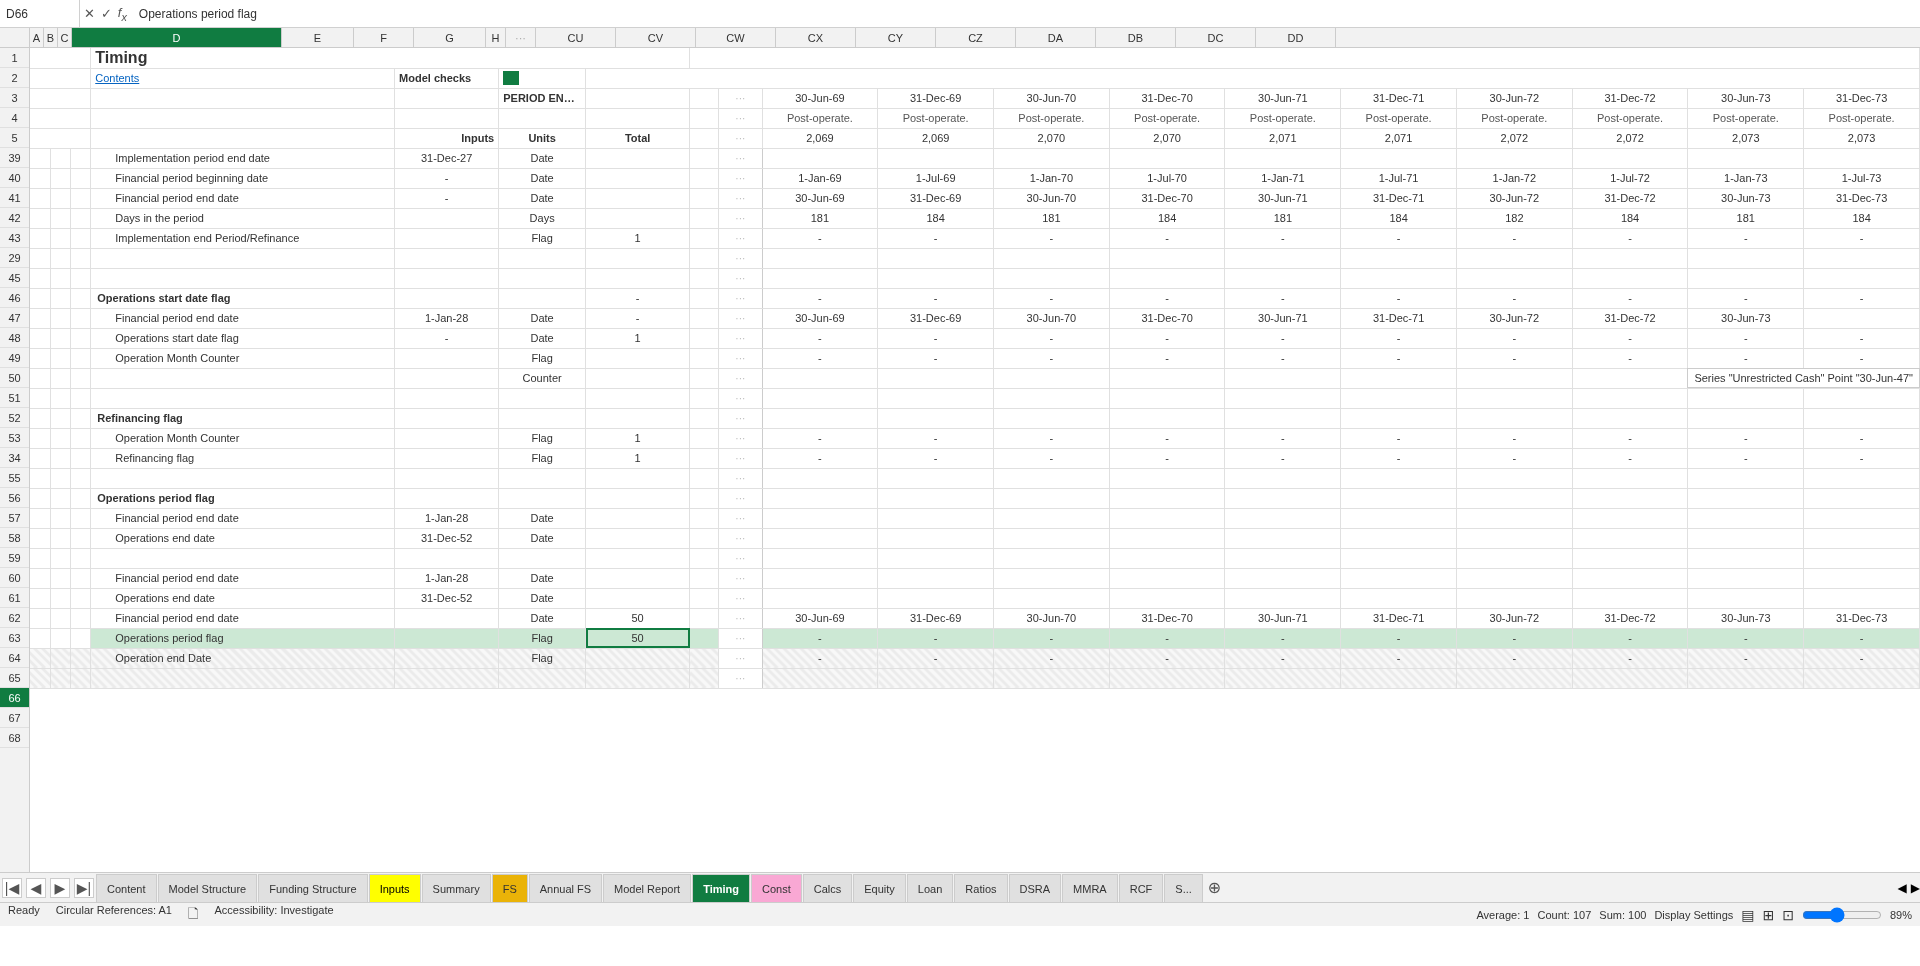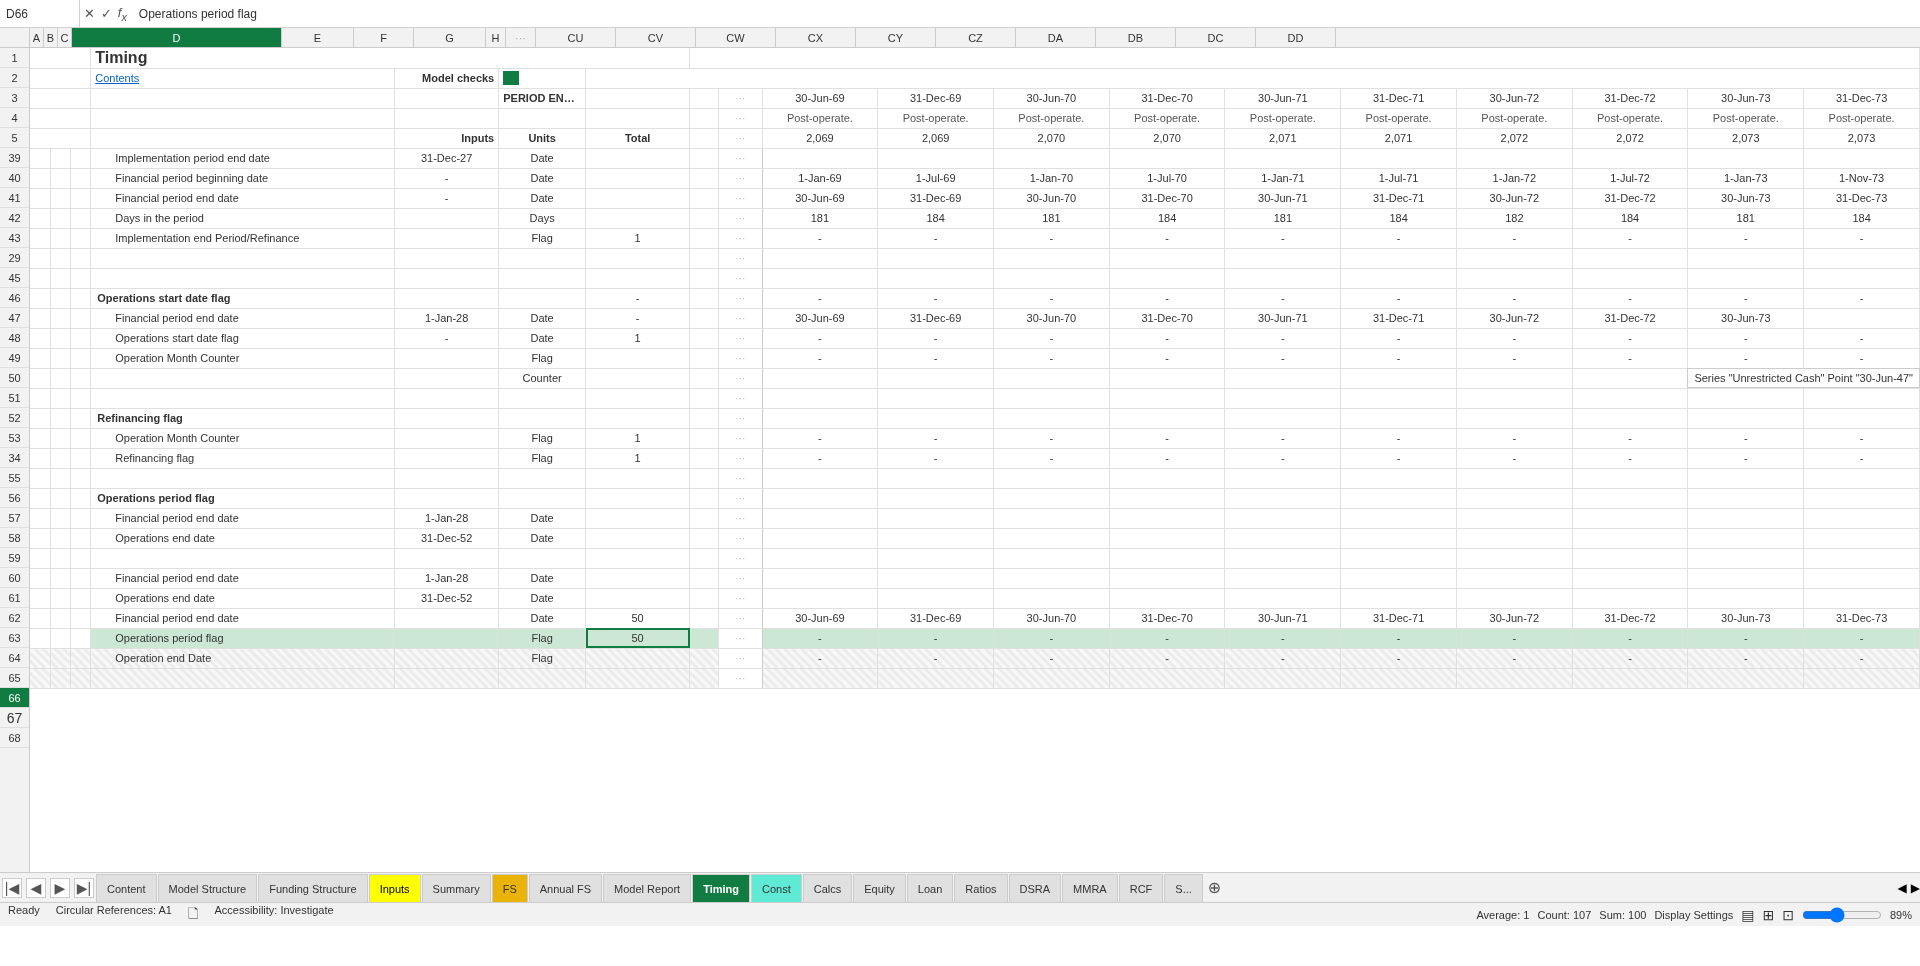--- a/index.html
+++ b/index.html
@@ -268,21 +268,21 @@
         <div class="row-num" style="height: 20px; border-bottom: 1px solid rgb(224, 224, 224); display: flex; align-items: center; justify-content: center; font-size: 11px; color: rgb(51, 51, 51);">57</div>
         <div class="row-num" style="height: 20px; border-bottom: 1px solid rgb(224, 224, 224); display: flex; align-items: center; justify-content: center; font-size: 11px; color: rgb(51, 51, 51);">58</div>
         <div class="row-num" style="height: 20px; border-bottom: 1px solid rgb(224, 224, 224); display: flex; align-items: center; justify-content: center; font-size: 11px; color: rgb(51, 51, 51);">59</div>
         <div class="row-num" style="height: 20px; border-bottom: 1px solid rgb(224, 224, 224); display: flex; align-items: center; justify-content: center; font-size: 11px; color: rgb(51, 51, 51);">60</div>
         <div class="row-num" style="height: 20px; border-bottom: 1px solid rgb(224, 224, 224); display: flex; align-items: center; justify-content: center; font-size: 11px; color: rgb(51, 51, 51);">61</div>
         <div class="row-num" style="height: 20px; border-bottom: 1px solid rgb(224, 224, 224); display: flex; align-items: center; justify-content: center; font-size: 11px; color: rgb(51, 51, 51);">62</div>
         <div class="row-num" style="height: 20px; border-bottom: 1px solid rgb(224, 224, 224); display: flex; align-items: center; justify-content: center; font-size: 11px; color: rgb(51, 51, 51);">63</div>
         <div class="row-num" style="height: 20px; border-bottom: 1px solid rgb(224, 224, 224); display: flex; align-items: center; justify-content: center; font-size: 11px; color: rgb(51, 51, 51);">64</div>
         <div class="row-num" style="height: 20px; border-bottom: 1px solid rgb(224, 224, 224); display: flex; align-items: center; justify-content: center; font-size: 11px; color: rgb(51, 51, 51);">65</div>
         <div class="row-num active" style="height: 20px; border-bottom: 1px solid rgb(224, 224, 224); display: flex; align-items: center; justify-content: center; font-size: 11px; color: rgb(255, 255, 255);">66</div>
-        <div class="row-num" style="height: 20px; border-bottom: 1px solid rgb(224, 224, 224); display: flex; align-items: center; justify-content: center; font-size: 14px; color: rgb(51, 51, 51);">67</div>
+        <div class="row-num" style="height: 20px; border-bottom: 1px solid rgb(224, 224, 224); display: flex; align-items: center; justify-content: center; font-size: 11px; color: rgb(51, 51, 51);">67</div>
         <div class="row-num" style="height: 20px; border-bottom: 1px solid rgb(224, 224, 224); display: flex; align-items: center; justify-content: center; font-size: 11px; color: rgb(51, 51, 51);">68</div>
       </div>
 
     <div id="grid-body">
       <table id="main-table">
         <colgroup id="colgroup">
             <col style="width: 14px;">
             <col style="width: 14px;">
             <col style="width: 14px;">
             <col style="width: 210px;">
@@ -304,21 +304,21 @@
           </colgroup>
         <tbody id="table-body">
             <tr>
               <td colspan="3" style="height: 20px; font-size: 11px; padding: 0px 4px; border-right: 1px solid rgb(224, 224, 224); border-bottom: 1px solid rgb(224, 224, 224); overflow: hidden; white-space: nowrap;"></td>
               <td colspan="4" style="font-weight: bold; height: 20px; font-size: 16px; padding: 0px 4px; border-right: 1px solid rgb(224, 224, 224); border-bottom: 1px solid rgb(224, 224, 224); overflow: hidden; white-space: nowrap;">Timing</td>
               <td colspan="12" style="height: 20px; font-size: 11px; padding: 0px 4px; border-right: 1px solid rgb(224, 224, 224); border-bottom: 1px solid rgb(224, 224, 224); overflow: hidden; white-space: nowrap;"></td>
             </tr>
             <tr>
               <td colspan="3" style="height: 20px; font-size: 11px; padding: 0px 4px; border-right: 1px solid rgb(224, 224, 224); border-bottom: 1px solid rgb(224, 224, 224); overflow: hidden; white-space: nowrap;"></td>
               <td style="color: rgb(5, 99, 193); text-decoration: underline; height: 20px; font-size: 11px; padding: 0px 4px; border-right: 1px solid rgb(224, 224, 224); border-bottom: 1px solid rgb(224, 224, 224); overflow: hidden; white-space: nowrap; cursor: pointer;">Contents</td>
-              <td style="height: 20px; font-size: 11px; padding: 0px 4px; border-right: 1px solid rgb(224, 224, 224); border-bottom: 1px solid rgb(224, 224, 224); overflow: hidden; white-space: nowrap; text-align: right; font-weight: bold;">Model checks</td>
+              <td style="height: 20px; font-size: 11px; padding: 0px 4px; border-right: 1px solid rgb(224, 224, 224); border-bottom: 1px solid rgb(224, 224, 224); overflow: hidden; white-space: nowrap; text-align: left; font-weight: bold;">Model checks</td>
               <td style="height: 20px; font-size: 11px; padding: 0px 4px; border-right: 1px solid rgb(224, 224, 224); border-bottom: 1px solid rgb(224, 224, 224); overflow: hidden; white-space: nowrap;"><span style="background: rgb(16, 124, 65); color: rgb(255, 255, 255); padding: 1px 8px; font-size: 11px; cursor: pointer;"></span></td>
               <td colspan="13" style="height: 20px; font-size: 11px; padding: 0px 4px; border-right: 1px solid rgb(224, 224, 224); border-bottom: 1px solid rgb(224, 224, 224); overflow: hidden; white-space: nowrap;"></td>
             </tr>
             <tr>
               <td colspan="3" style="height: 20px; font-size: 11px; padding: 0px 4px; border-right: 1px solid rgb(224, 224, 224); border-bottom: 1px solid rgb(224, 224, 224); overflow: hidden; white-space: nowrap;"></td>
               <td style="height: 20px; font-size: 11px; padding: 0px 4px; border-right: 1px solid rgb(224, 224, 224); border-bottom: 1px solid rgb(224, 224, 224); overflow: hidden; white-space: nowrap;"></td>
               <td style="height: 20px; font-size: 11px; padding: 0px 4px; border-right: 1px solid rgb(224, 224, 224); border-bottom: 1px solid rgb(224, 224, 224); overflow: hidden; white-space: nowrap;"></td>
               <td style="font-weight: bold; text-align: center; height: 20px; font-size: 11px; padding: 0px 4px; border-right: 1px solid rgb(224, 224, 224); border-bottom: 1px solid rgb(224, 224, 224); overflow: hidden; white-space: nowrap;">PERIOD END DATE</td>
               <td style="height: 20px; font-size: 11px; padding: 0px 4px; border-right: 1px solid rgb(224, 224, 224); border-bottom: 1px solid rgb(224, 224, 224); overflow: hidden; white-space: nowrap;"></td>
               <td style="height: 20px; font-size: 11px; padding: 0px 4px; border-right: 1px solid rgb(224, 224, 224); border-bottom: 1px solid rgb(224, 224, 224); overflow: hidden; white-space: nowrap;"></td>
@@ -405,21 +405,21 @@
               <td style="text-align: center; height: 20px; font-size: 10px; padding: 0px 4px; border-right: 1px solid rgb(204, 204, 204); border-bottom: 1px solid rgb(224, 224, 224); overflow: hidden; white-space: nowrap; color: rgb(187, 187, 187); border-left: 1px solid rgb(204, 204, 204);">···</td>
               <td style="text-align: center; height: 20px; font-size: 11px; padding: 0px 4px; border-right: 1px solid rgb(224, 224, 224); border-bottom: 1px solid rgb(224, 224, 224); overflow: hidden; white-space: nowrap;">1-Jan-69</td>
               <td style="text-align: center; height: 20px; font-size: 11px; padding: 0px 4px; border-right: 1px solid rgb(224, 224, 224); border-bottom: 1px solid rgb(224, 224, 224); overflow: hidden; white-space: nowrap;">1-Jul-69</td>
               <td style="text-align: center; height: 20px; font-size: 11px; padding: 0px 4px; border-right: 1px solid rgb(224, 224, 224); border-bottom: 1px solid rgb(224, 224, 224); overflow: hidden; white-space: nowrap;">1-Jan-70</td>
               <td style="text-align: center; height: 20px; font-size: 11px; padding: 0px 4px; border-right: 1px solid rgb(224, 224, 224); border-bottom: 1px solid rgb(224, 224, 224); overflow: hidden; white-space: nowrap;">1-Jul-70</td>
               <td style="text-align: center; height: 20px; font-size: 11px; padding: 0px 4px; border-right: 1px solid rgb(224, 224, 224); border-bottom: 1px solid rgb(224, 224, 224); overflow: hidden; white-space: nowrap;">1-Jan-71</td>
               <td style="text-align: center; height: 20px; font-size: 11px; padding: 0px 4px; border-right: 1px solid rgb(224, 224, 224); border-bottom: 1px solid rgb(224, 224, 224); overflow: hidden; white-space: nowrap;">1-Jul-71</td>
               <td style="text-align: center; height: 20px; font-size: 11px; padding: 0px 16px; border-right: 1px solid rgb(224, 224, 224); border-bottom: 1px solid rgb(224, 224, 224); overflow: hidden; white-space: nowrap;">1-Jan-72</td>
               <td style="text-align: center; height: 20px; font-size: 11px; padding: 0px 4px; border-right: 1px solid rgb(224, 224, 224); border-bottom: 1px solid rgb(224, 224, 224); overflow: hidden; white-space: nowrap;">1-Jul-72</td>
               <td style="text-align: center; height: 20px; font-size: 11px; padding: 0px 4px; border-right: 1px solid rgb(224, 224, 224); border-bottom: 1px solid rgb(224, 224, 224); overflow: hidden; white-space: nowrap;">1-Jan-73</td>
-              <td style="text-align: center; height: 20px; font-size: 11px; padding: 0px 4px; border-right: 1px solid rgb(224, 224, 224); border-bottom: 1px solid rgb(224, 224, 224); overflow: hidden; white-space: nowrap;">1-Nov-73</td>
+              <td style="text-align: center; height: 20px; font-size: 11px; padding: 0px 4px; border-right: 1px solid rgb(224, 224, 224); border-bottom: 1px solid rgb(224, 224, 224); overflow: hidden; white-space: nowrap;">1-Jul-73</td>
             </tr>
             <tr>
               <td style="height: 20px; font-size: 11px; padding: 0px 4px; border-right: 1px solid rgb(224, 224, 224); border-bottom: 1px solid rgb(224, 224, 224); overflow: hidden; white-space: nowrap;"></td>
               <td style="height: 20px; font-size: 11px; padding: 0px 4px; border-right: 1px solid rgb(224, 224, 224); border-bottom: 1px solid rgb(224, 224, 224); overflow: hidden; white-space: nowrap;"></td>
               <td style="height: 20px; font-size: 11px; padding: 0px 4px; border-right: 1px solid rgb(224, 224, 224); border-bottom: 1px solid rgb(224, 224, 224); overflow: hidden; white-space: nowrap;"></td>
               <td style="height: 20px; font-size: 11px; padding: 0px 4px 0px 24px; border-right: 1px solid rgb(224, 224, 224); border-bottom: 1px solid rgb(224, 224, 224); overflow: hidden; white-space: nowrap;">Financial period end date</td>
               <td style="text-align: center; height: 20px; font-size: 11px; padding: 0px 4px; border-right: 1px solid rgb(224, 224, 224); border-bottom: 1px solid rgb(224, 224, 224); overflow: hidden; white-space: nowrap;">-</td>
               <td style="text-align: center; height: 20px; font-size: 11px; padding: 0px 4px; border-right: 1px solid rgb(224, 224, 224); border-bottom: 1px solid rgb(224, 224, 224); overflow: hidden; white-space: nowrap;">Date</td>
               <td style="text-align: center; height: 20px; font-size: 11px; padding: 0px 4px; border-right: 1px solid rgb(224, 224, 224); border-bottom: 1px solid rgb(224, 224, 224); overflow: hidden; white-space: nowrap;"></td>
               <td style="height: 20px; font-size: 11px; padding: 0px 4px; border-right: 1px solid rgb(224, 224, 224); border-bottom: 1px solid rgb(224, 224, 224); overflow: hidden; white-space: nowrap;"></td>
@@ -953,21 +953,21 @@
   <div id="tabs-container" style="display:flex; align-items:flex-end; height:100%;">
       <div class="sheet-tab" style="background: rgb(224, 224, 224); color: rgb(51, 51, 51);">Content</div>
       <div class="sheet-tab" style="background: rgb(224, 224, 224); color: rgb(51, 51, 51);">Model Structure</div>
       <div class="sheet-tab" style="background: rgb(224, 224, 224); color: rgb(51, 51, 51);">Funding Structure</div>
       <div class="sheet-tab" style="background: rgb(255, 255, 0); color: rgb(0, 0, 0);">Inputs</div>
       <div class="sheet-tab" style="background: rgb(224, 224, 224); color: rgb(51, 51, 51);">Summary</div>
       <div class="sheet-tab" style="background: #eab308; color: rgb(51, 51, 51);">FS</div>
       <div class="sheet-tab" style="background: rgb(224, 224, 224); color: rgb(51, 51, 51);">Annual FS</div>
       <div class="sheet-tab" style="background: rgb(224, 224, 224); color: rgb(51, 51, 51);">Model Report</div>
       <div class="sheet-tab" style="background: rgb(16, 124, 65); color: rgb(255, 255, 255); font-weight: bold;">Timing</div>
-      <div class="sheet-tab" style="background: #5eead4; color: rgb(51, 51, 51);">Const</div>
+      <div class="sheet-tab" style="background: #f9a8d4; color: rgb(51, 51, 51);">Const</div>
       <div class="sheet-tab" style="background: rgb(224, 224, 224); color: rgb(51, 51, 51);">Calcs</div>
       <div class="sheet-tab" style="background: rgb(224, 224, 224); color: rgb(51, 51, 51);">Equity</div>
       <div class="sheet-tab" style="background: rgb(224, 224, 224); color: rgb(51, 51, 51);">Loan</div>
       <div class="sheet-tab" style="background: rgb(224, 224, 224); color: rgb(51, 51, 51);">Ratios</div>
       <div class="sheet-tab" style="background: rgb(224, 224, 224); color: rgb(51, 51, 51);">DSRA</div>
       <div class="sheet-tab" style="background: rgb(224, 224, 224); color: rgb(51, 51, 51);">MMRA</div>
       <div class="sheet-tab" style="background: rgb(224, 224, 224); color: rgb(51, 51, 51);">RCF</div>
       <div class="sheet-tab" style="background: rgb(224, 224, 224); color: rgb(51, 51, 51);">S...</div>
     </div>
   <span class="add-sheet-btn">⊕</span>

